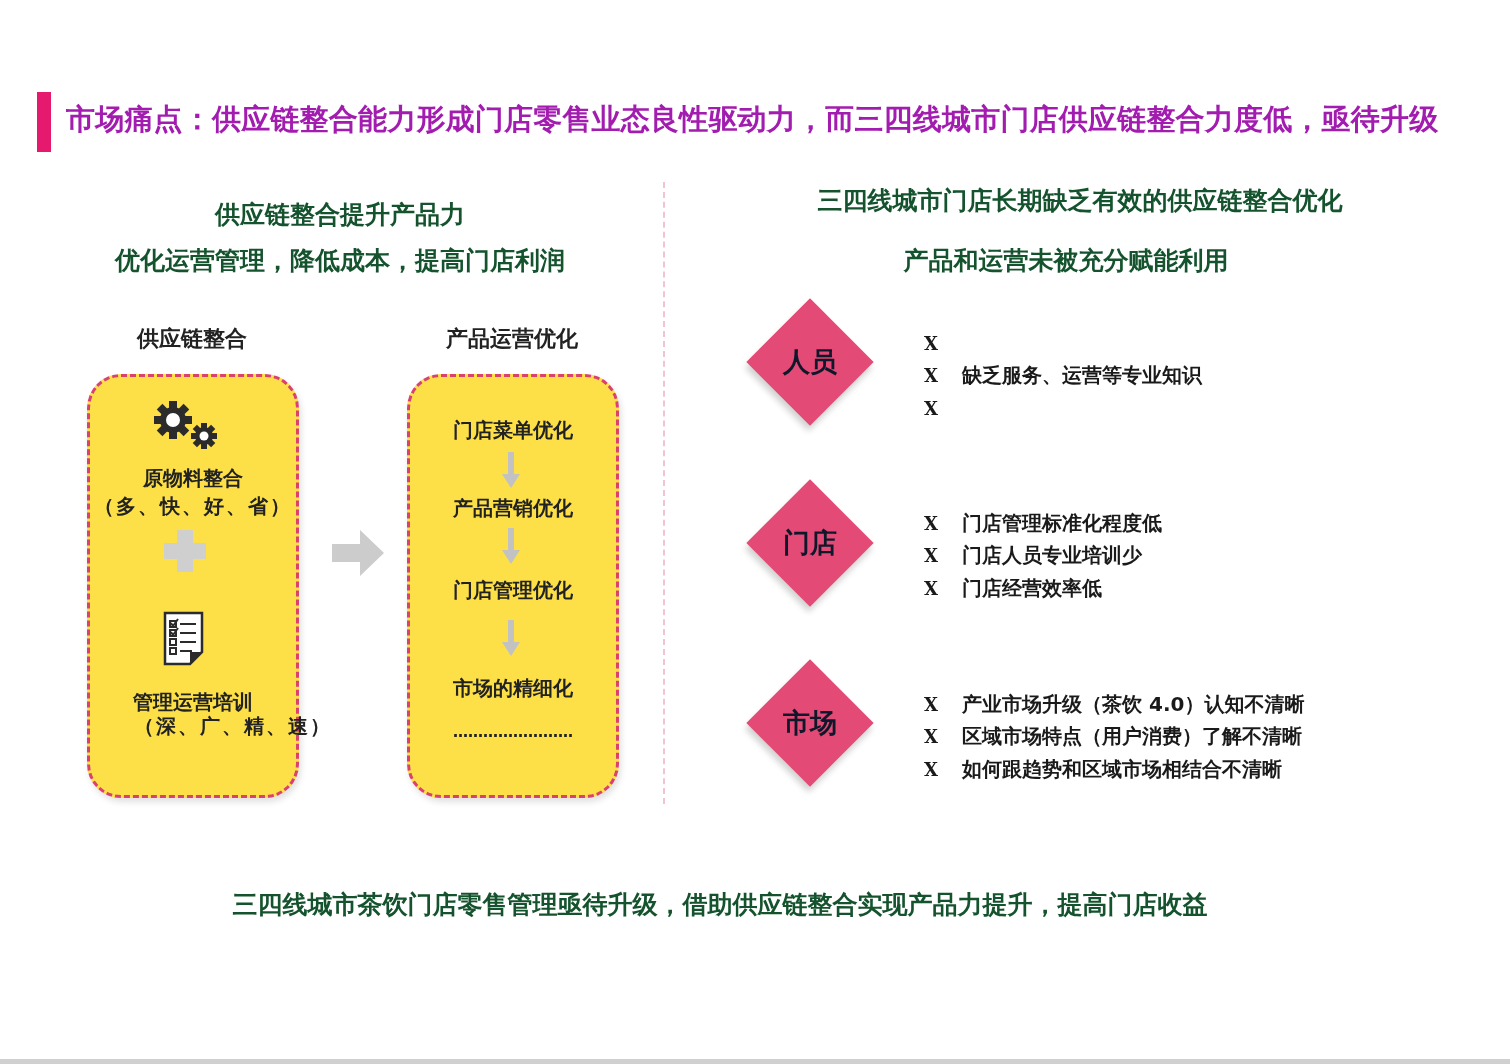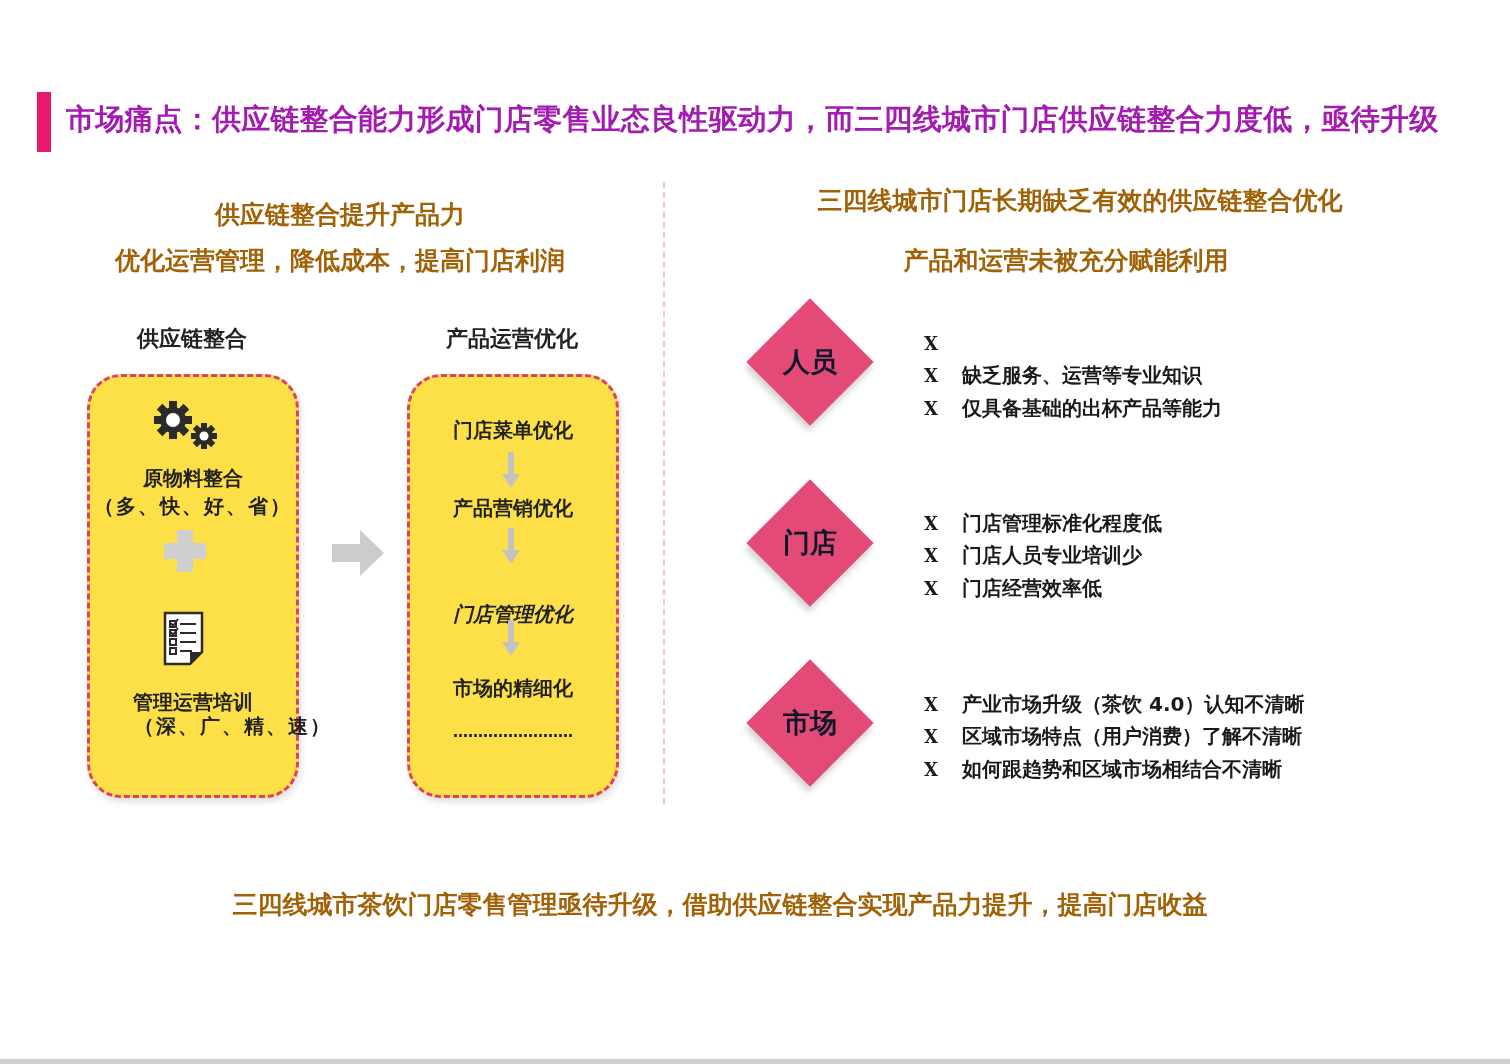--- a/index.html
+++ b/index.html
@@ -11,21 +11,21 @@
   }
   .title-bar {
     position:absolute; left:37px; top:92px; width:14px; height:60px;
     background:#e5196e;
   }
   .title {
     position:absolute; left:66px; top:100px;
     font-size:29px; font-weight:bold; color:#a21caf; white-space:nowrap;
     letter-spacing:0.2px;
   }
-  .pink { color:#a16207; font-weight:bold; }
+  .pink { color:#14532d; font-weight:bold; }
   .sub { position:absolute; font-size:25px; white-space:nowrap; text-align:center; }
   .divider {
     position:absolute; left:663px; top:182px; width:0; height:622px;
     border-left:2px dashed #f2c4d2;
   }
   .col-head {
     position:absolute; font-size:22px; font-weight:bold; color:#222;
     text-align:center; white-space:nowrap;
   }
   .dash-box {
@@ -142,21 +142,21 @@
   </g>
 </svg>
 
 <svg class="right-arrow-icon" viewBox="0 0 52 46">
   <path d="M0 14 H28 V0 L52 23 L28 46 V32 H0 Z" fill="#cccccc"></path>
 </svg>
 
 <div class="dash-box" style="left:407px;top:374px;width:206px;height:418px;">
   <div class="box-text" style="top:40px;">门店菜单优化</div>
   <div class="box-text" style="top:118px;">产品营销优化</div>
-  <div class="box-text" style="top:224px;font-style:italic;">门店管理优化</div>
+  <div class="box-text" style="top:200px;">门店管理优化</div>
   <div class="box-text" style="top:298px;">市场的精细化</div>
   <div class="box-text" style="top:346px;font-size:15px;">……………………</div>
 </div>
 
 <svg class="down-arrow" style="top:452px;" viewBox="0 0 18 36">
     <path d="M6 0 H12 V22 H18 L9 36 L0 22 H6 Z" fill="#c2c2c2"></path>
   </svg>
 <svg class="down-arrow" style="top:528px;" viewBox="0 0 18 36">
     <path d="M6 0 H12 V22 H18 L9 36 L0 22 H6 Z" fill="#c2c2c2"></path>
   </svg>
@@ -176,21 +176,20 @@
 <div class="issue-list" style="top:327px;">
   <div class="issue">
       <span class="x-mark">X</span>
     </div>
   <div class="issue">
       <span class="x-mark">X</span>
       <span>缺乏服务、运营等专业知识</span>
     </div>
   <div class="issue">
       <span class="x-mark">X</span>
-      <span>仅具备基础的出杯产品等能力</span>
     </div>
 </div>
 
 <div class="diamond-wrap" style="left:746px;top:479px;">
   <div class="diamond"></div>
   <div class="diamond-label">门店</div>
 </div>
 <div class="issue-list" style="top:507px;">
   <div class="issue">
       <span class="x-mark">X</span>

